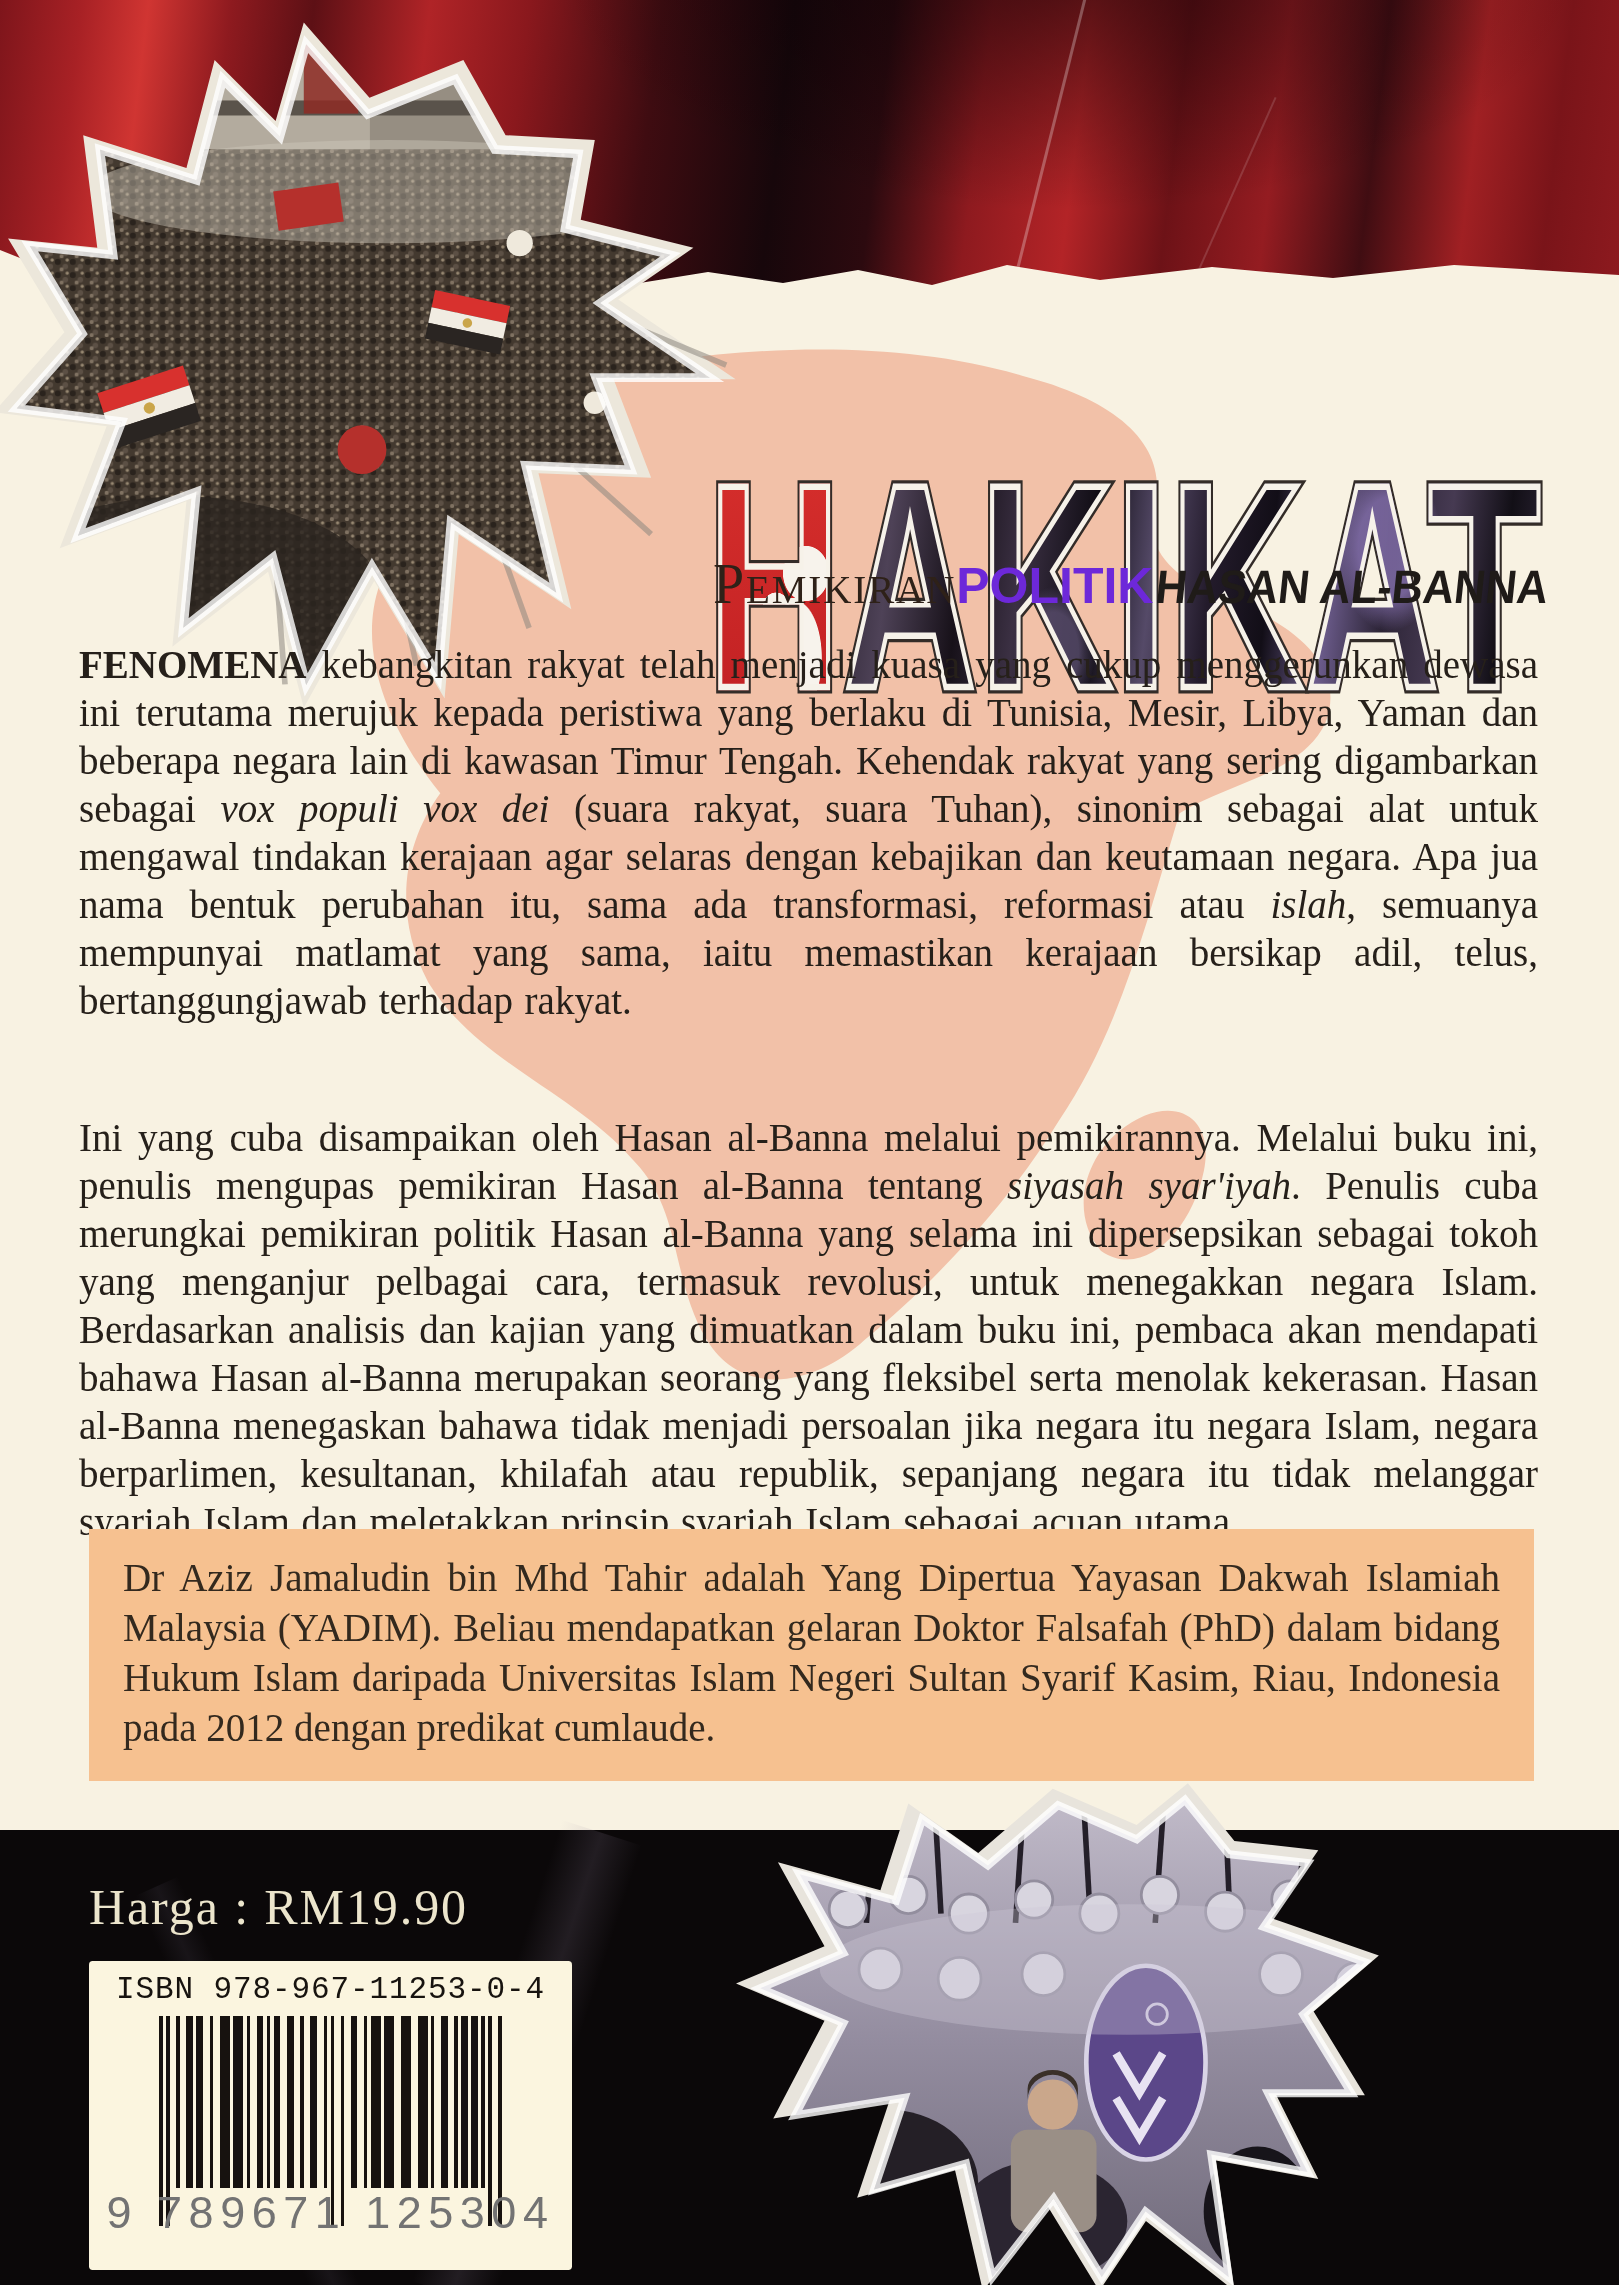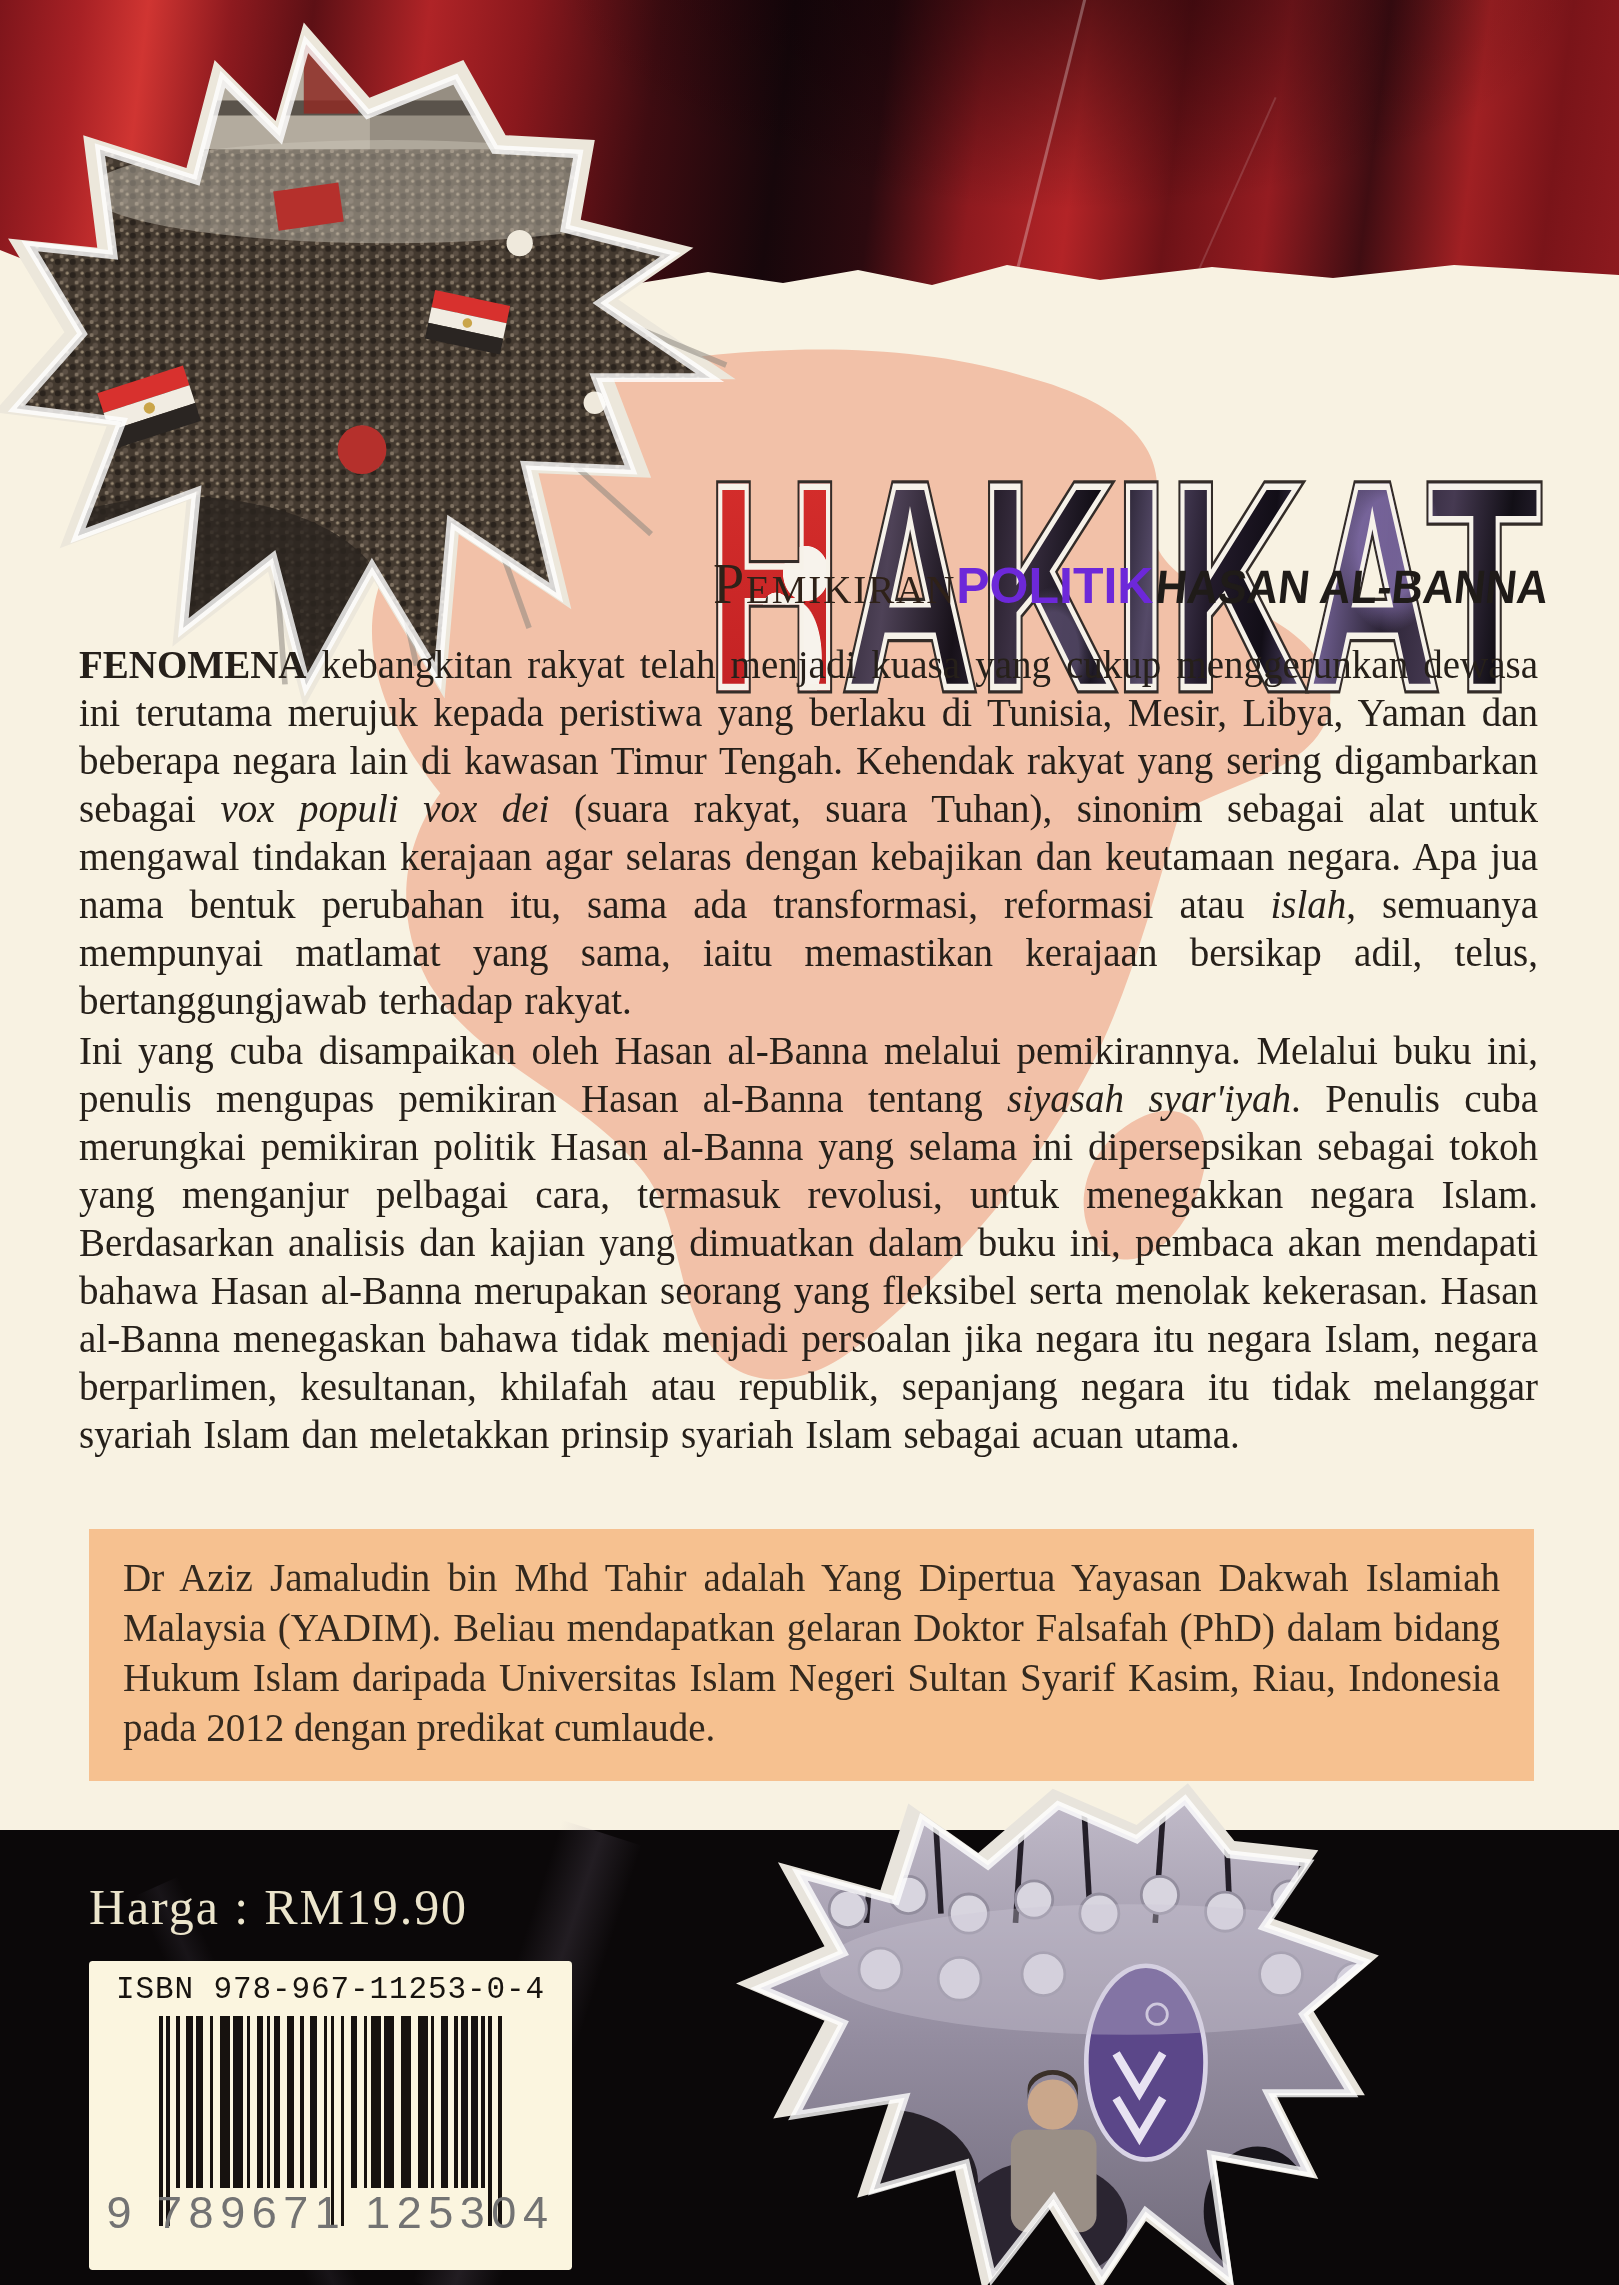--- a/index.html
+++ b/index.html
@@ -53,21 +53,21 @@
   .sub2{font-family:"Liberation Sans",sans-serif;font-weight:bold;font-size:50px;color:#6d28d9;}
   .sub3{font-family:"Liberation Sans",sans-serif;font-weight:bold;font-size:47px;color:#1f1b18;
     transform:skewX(-6deg) scaleX(.92);transform-origin:left bottom;letter-spacing:0;}
 
   
   .para{position:absolute;left:79px;width:1459px;font-size:39px;line-height:48px;
     color:#26201a;text-align:justify;word-spacing:1.9px;}
   .para .it{font-style:italic;}
   .para .bd{font-weight:bold;}
   .p1{top:602px;}
-  .p2{top:988px;}
+  .p2{top:1075px;}
 
   
   .bio{position:absolute;left:89px;top:1529px;width:1445px;box-sizing:border-box;
     background:#f6c190;padding:24px 34px 28px 34px;font-size:39px;line-height:50px;
     color:#33291e;text-align:justify;}
 
   
   .footer{position:absolute;left:0;top:1830px;width:1619px;height:456px;background:#0b0809;}
   .footer .streak1{position:absolute;left:485px;top:-9.3px;width:84px;height:485px;
     background:linear-gradient(90deg,rgba(140,125,150,0) 0,rgba(140,125,150,.18) 50%,rgba(140,125,150,0) 100%);

